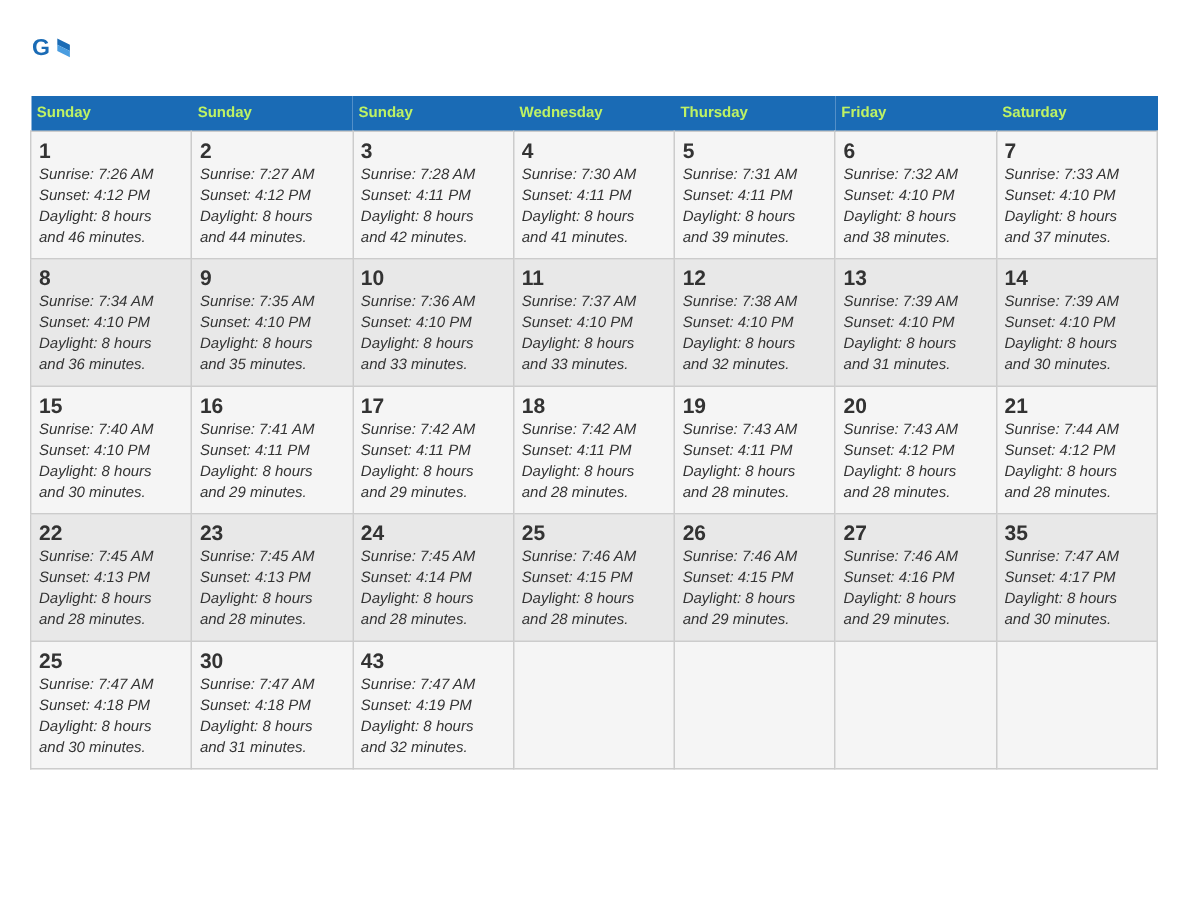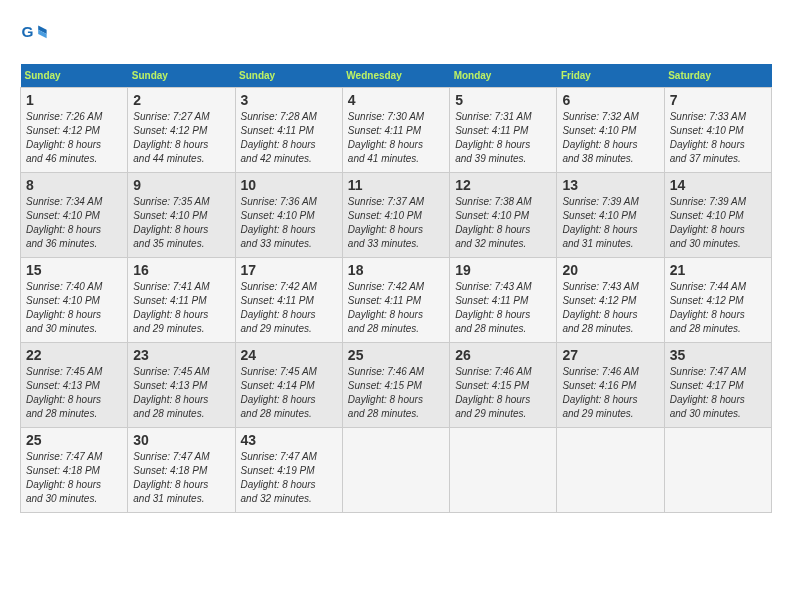--- a/index.html
+++ b/index.html
@@ -110,21 +110,21 @@
   </div>
 </div>
 
 <table>
   <thead>
     <tr>
     <th>Sunday</th>
         <th>Sunday</th>
         <th>Sunday</th>
         <th>Wednesday</th>
-        <th>Monday</th>
+        <th>Thursday</th>
         <th>Friday</th>
         <th>Saturday</th>
       </tr>
   </thead>
   <tbody id="calendar-body">
   <tr>
         <td><span class="day-num">1</span><span class="day-detail">Sunrise: 7:26 AM<br>Sunset: 4:12 PM<br>Daylight: 8 hours<br>and 46 minutes.</span></td>
         <td><span class="day-num">2</span><span class="day-detail">Sunrise: 7:27 AM<br>Sunset: 4:12 PM<br>Daylight: 8 hours<br>and 44 minutes.</span></td>
         <td><span class="day-num">3</span><span class="day-detail">Sunrise: 7:28 AM<br>Sunset: 4:11 PM<br>Daylight: 8 hours<br>and 42 minutes.</span></td>
         <td><span class="day-num">4</span><span class="day-detail">Sunrise: 7:30 AM<br>Sunset: 4:11 PM<br>Daylight: 8 hours<br>and 41 minutes.</span></td>

